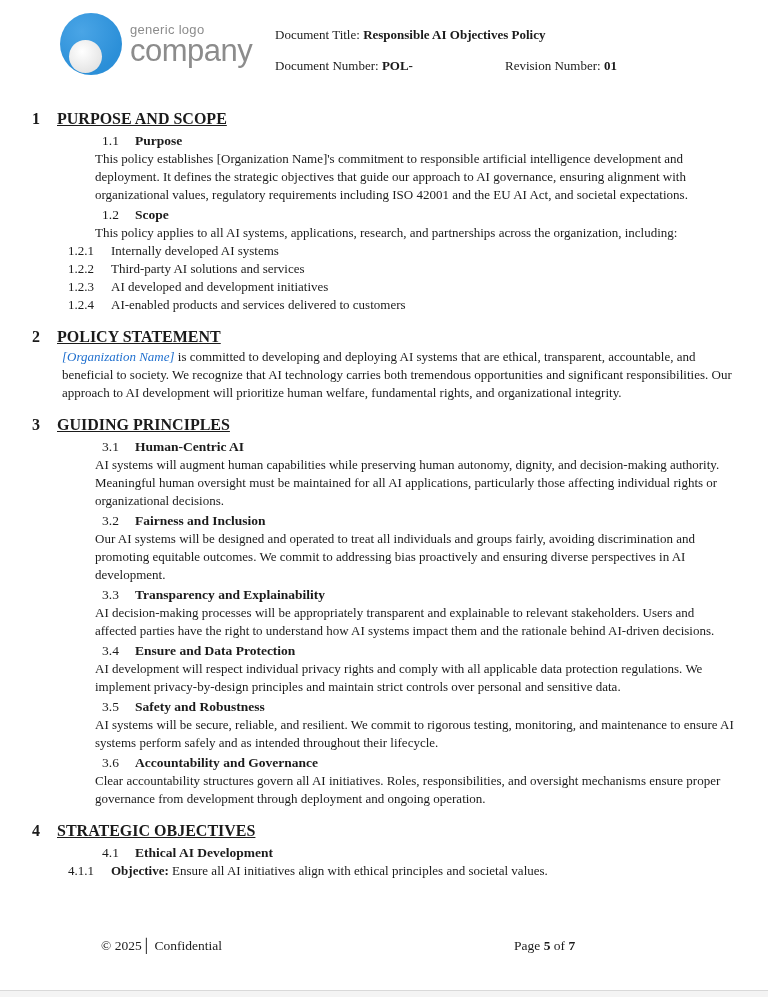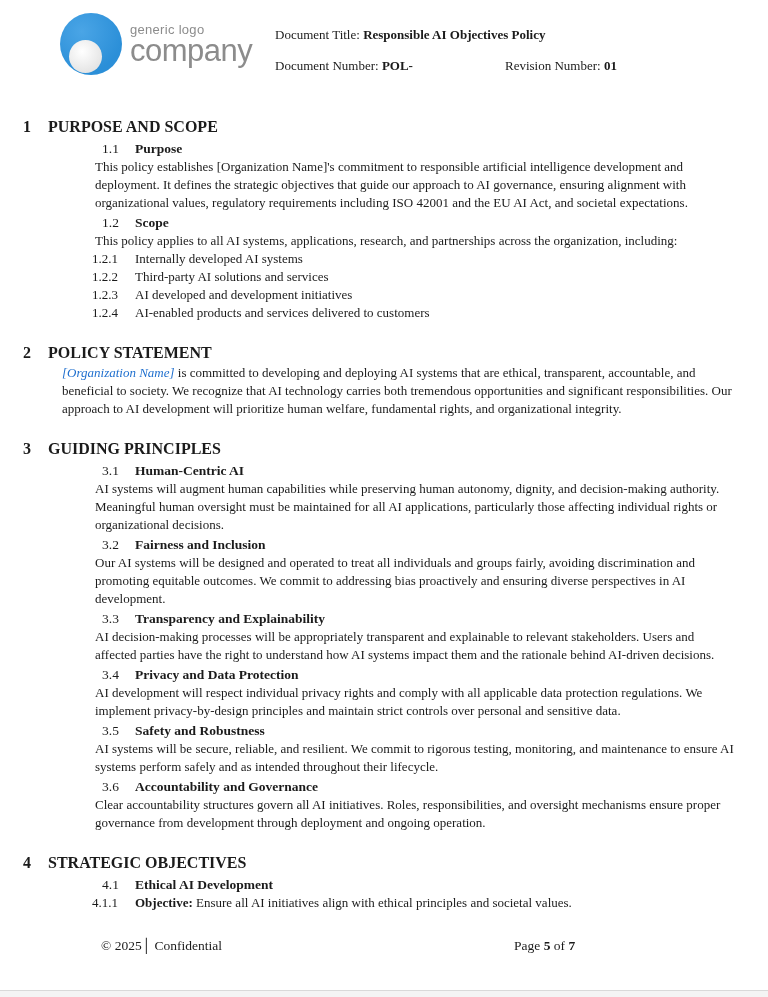--- a/index.html
+++ b/index.html
@@ -23,29 +23,29 @@
   .logo-text { margin-left:8px; font-family:"Liberation Sans", sans-serif; color:var(--logo-gray,#8c8c8c); }
   .logo-line1 { font-size:13px; line-height:14px; letter-spacing:.3px; }
   .logo-line2 { font-size:31px; line-height:30px; letter-spacing:-.5px; margin-top:-1px; }
   .hdr-fields { position:absolute; left:275px; top:26px; font-size:13px; }
   .hdr-row { line-height:17px; white-space:nowrap; }
   .hdr-row + .hdr-row { margin-top:14px; }
   .hdr-pair-number { display:inline-block; width:230px; }
   .b { font-weight:bold; }
   
   .doc { margin-top:0; font-size:13px; }
-  .h1 { padding-left:23px; font-size:16px; font-weight:bold; line-height:22px; margin-top:20px; }
+  .h1 { padding-left:32px; font-size:16px; font-weight:bold; line-height:22px; margin-top:12px;text-decoration:underline; }
   .h1 .num { display:inline-block; width:25px; }
   .h2 { padding-left:62px; font-size:13.5px; line-height:18px; margin-top:2px;margin-left:40px; }
   .h2 .num { display:inline-block; width:33px; font-weight:normal; }
   .h2 .ttl { font-weight:bold; }
   .p  { line-height:18px; }
   .p.lvl2 { margin-left:95px; margin-right:33px; }
   .p.lvl1 { margin-left:62px; margin-right:33px; }
-  .li3 { padding-left:92px; line-height:18px; margin-right:33px; }
+  .li3 { padding-left:68px; line-height:18px; margin-right:33px; }
   .li3 .num3 { display:inline-block; width:43px; }
   .org-name { color:var(--org-blue,#1f6fce); font-style:italic; }
   .lead-b { font-weight:bold; }
   
   .ftr { position:absolute; left:16px; top:938px; width:100%; height:22px; font-size:13.5px; }
   .ftr-copy { position:absolute; left:85px; top:0; }
   .ftr-page { position:absolute; left:498px; top:0; }
   
   .page-edge {
     position:absolute; left:0; bottom:0; width:100%; height:7px;
@@ -93,21 +93,21 @@
       <div class="li3"><span class="num3">1.2.4</span><span class="li-text">AI-enabled products and services delivered to customers</span></div>
       <div class="h1"><span class="num">2</span><span class="ttl">POLICY STATEMENT</span></div>
       <div class="p lvl1"><span class="org-name">[Organization Name]</span> is committed to developing and deploying AI systems that are ethical, transparent, accountable, and beneficial to society. We recognize that AI technology carries both tremendous opportunities and significant responsibilities. Our approach to AI development will prioritize human welfare, fundamental rights, and organizational integrity.</div>
       <div class="h1"><span class="num">3</span><span class="ttl">GUIDING PRINCIPLES</span></div>
       <div class="h2"><span class="num">3.1</span><span class="ttl">Human-Centric AI</span></div>
       <div class="p lvl2">AI systems will augment human capabilities while preserving human autonomy, dignity, and decision-making authority. Meaningful human oversight must be maintained for all AI applications, particularly those affecting individual rights or organizational decisions.</div>
       <div class="h2"><span class="num">3.2</span><span class="ttl">Fairness and Inclusion</span></div>
       <div class="p lvl2">Our AI systems will be designed and operated to treat all individuals and groups fairly, avoiding discrimination and promoting equitable outcomes. We commit to addressing bias proactively and ensuring diverse perspectives in AI development.</div>
       <div class="h2"><span class="num">3.3</span><span class="ttl">Transparency and Explainability</span></div>
       <div class="p lvl2">AI decision-making processes will be appropriately transparent and explainable to relevant stakeholders. Users and affected parties have the right to understand how AI systems impact them and the rationale behind AI-driven decisions.</div>
-      <div class="h2"><span class="num">3.4</span><span class="ttl">Privacy and Data Protection</span></div>
+      <div class="h2"><span class="num">3.4</span><span class="ttl">Ensure and Data Protection</span></div>
       <div class="p lvl2">AI development will respect individual privacy rights and comply with all applicable data protection regulations. We implement privacy-by-design principles and maintain strict controls over personal and sensitive data.</div>
       <div class="h2"><span class="num">3.5</span><span class="ttl">Safety and Robustness</span></div>
       <div class="p lvl2">AI systems will be secure, reliable, and resilient. We commit to rigorous testing, monitoring, and maintenance to ensure AI systems perform safely and as intended throughout their lifecycle.</div>
       <div class="h2"><span class="num">3.6</span><span class="ttl">Accountability and Governance</span></div>
       <div class="p lvl2">Clear accountability structures govern all AI initiatives. Roles, responsibilities, and oversight mechanisms ensure proper governance from development through deployment and ongoing operation.</div>
       <div class="h1"><span class="num">4</span><span class="ttl">STRATEGIC OBJECTIVES</span></div>
       <div class="h2"><span class="num">4.1</span><span class="ttl">Ethical AI Development</span></div>
       <div class="li3"><span class="num3">4.1.1</span><span class="li-text"><span class="lead-b">Objective:</span> Ensure all AI initiatives align with ethical principles and societal values.</span></div>
     </div>
 

